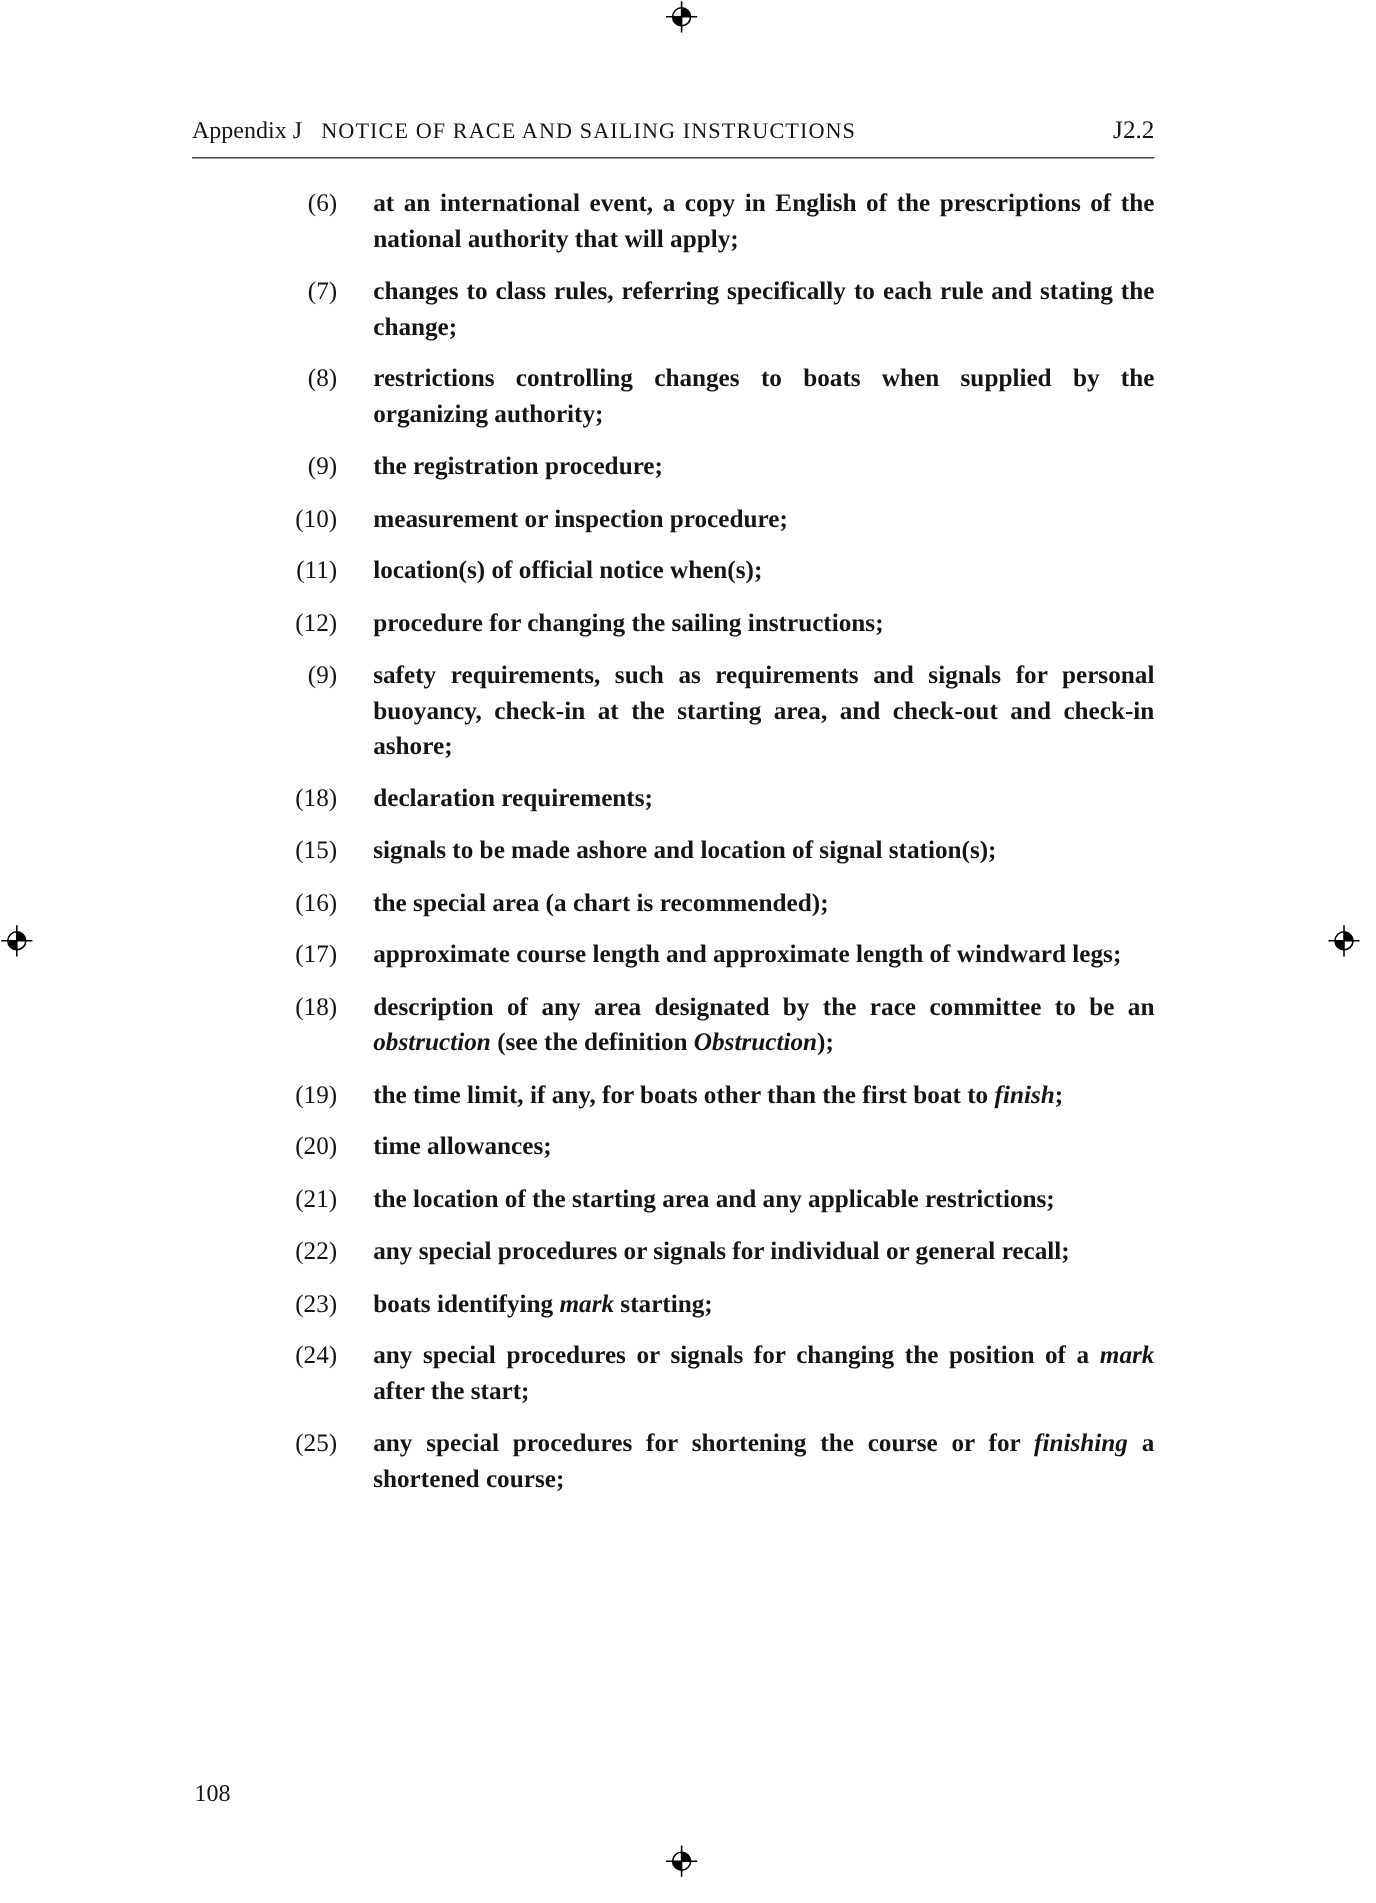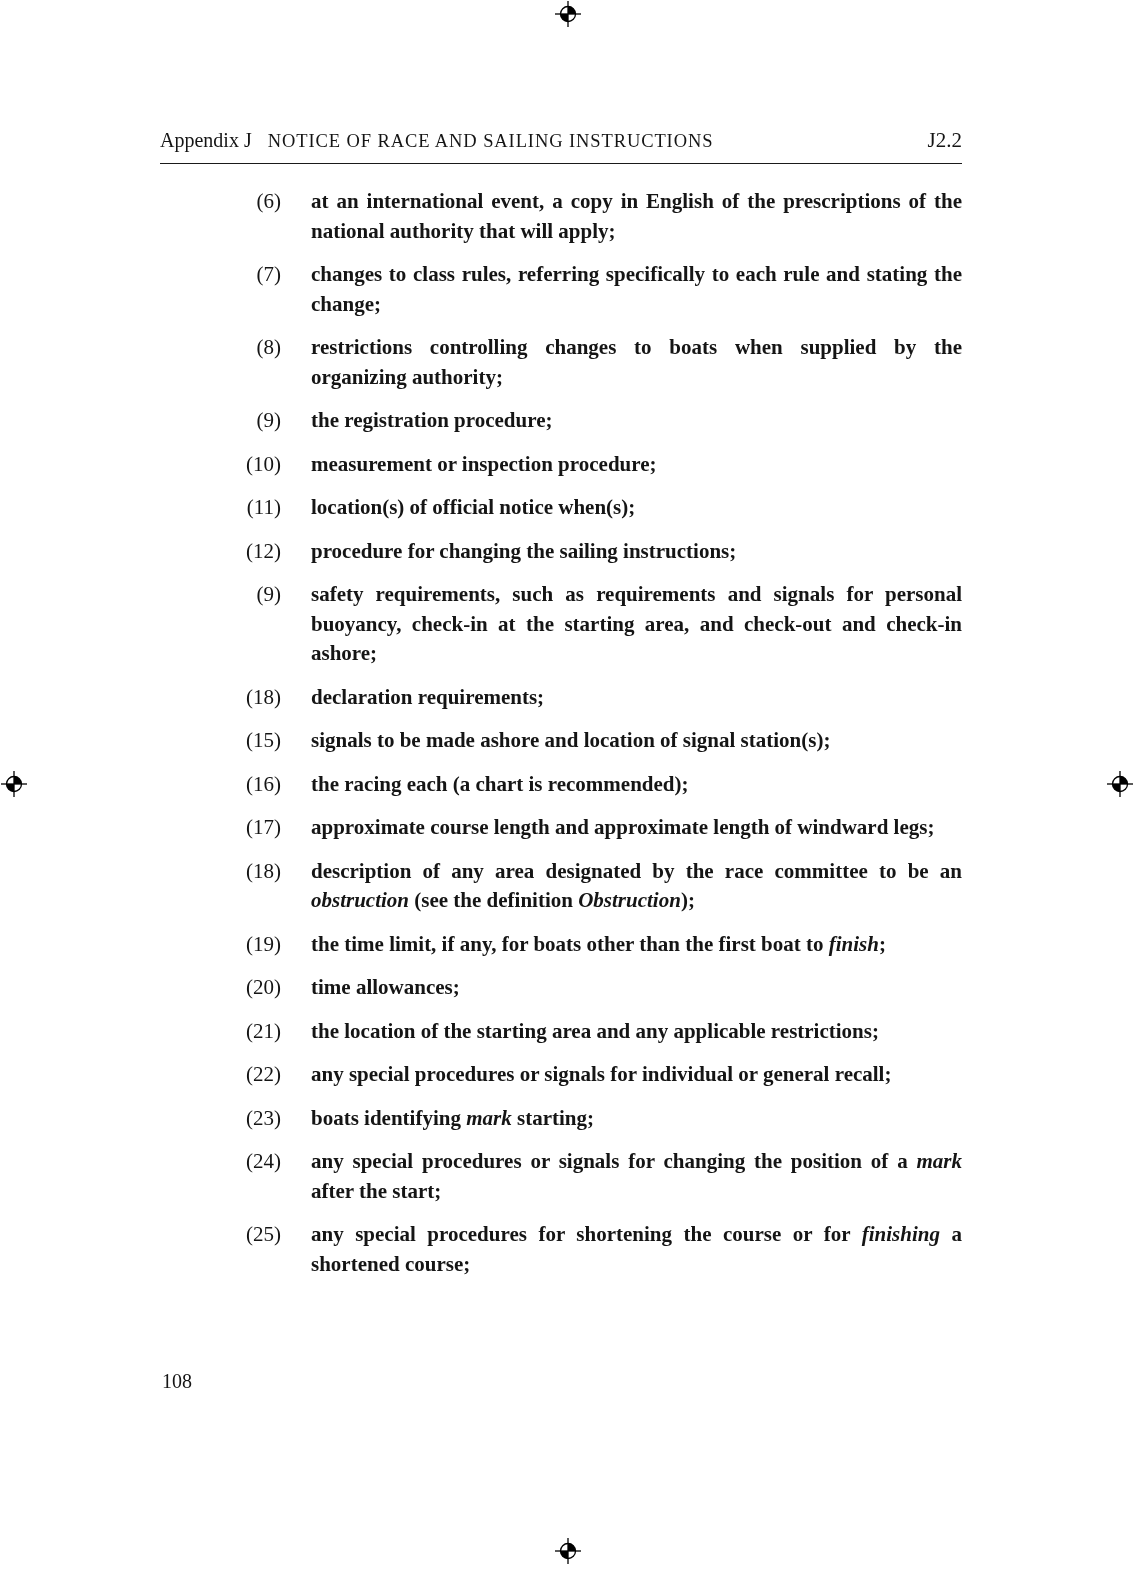--- a/index.html
+++ b/index.html
@@ -20,21 +20,21 @@
   }
   .reg-mark { position: absolute; width: 28px; height: 28px; }
   .reg-mark-top    { left: 554px; top: 0px; }
   .reg-mark-left   { left: 0px;   top: 770px; }
   .reg-mark-right  { left: 1106px;top: 770px; }
   .reg-mark-bottom { left: 554px; top: 1537px; }
 
   .content {
     position: absolute;
     left: 160px;
-    top: 128px;
+    top: 96px;
     width: 802px;
   }
   .header {
     display: flex;
     justify-content: space-between;
     align-items: baseline;
     border-bottom: 1.5px solid #1a1a1a;
     padding-bottom: 10px;
   }
   .header-left-group { white-space: nowrap; }
@@ -63,21 +63,21 @@
   .item-text {
     flex: 1;
     margin-left: 30px;
     text-align: justify;
     font-weight: bold;
   }
   .item-text i { font-style: italic; }
   .page-number {
     position: absolute;
     left: 162px;
-    top: 1370px;
+    top: 1484px;
     font-size: 20px;
   }
 </style>
 </head>
 <body>
 
 <div class="page">
 
   <svg class="reg-mark reg-mark-top" viewBox="0 0 28 28" aria-hidden="true">
     <line x1="14" y1="1" x2="14" y2="27" stroke="#000" stroke-width="1.3"></line>
@@ -163,21 +163,21 @@
     <span class="item-text"><span>declaration requirements;</span></span>
   </div>
 
   <div class="item">
     <span class="item-num">(15)</span>
     <span class="item-text"><span>signals to be made ashore and location of signal station(s);</span></span>
   </div>
 
   <div class="item">
     <span class="item-num">(16)</span>
-    <span class="item-text"><span>the racing each (a chart is recommended);</span></span>
+    <span class="item-text"><span>the special area (a chart is recommended);</span></span>
   </div>
 
   <div class="item">
     <span class="item-num">(17)</span>
     <span class="item-text"><span>approximate course length and approximate length of windward legs;</span></span>
   </div>
 
   <div class="item">
     <span class="item-num">(18)</span>
     <span class="item-text"><span>description of any area designated by the race committee to be an </span><i>obstruction</i><span> (see the definition </span><i>Obstruction</i><span>);</span></span>

